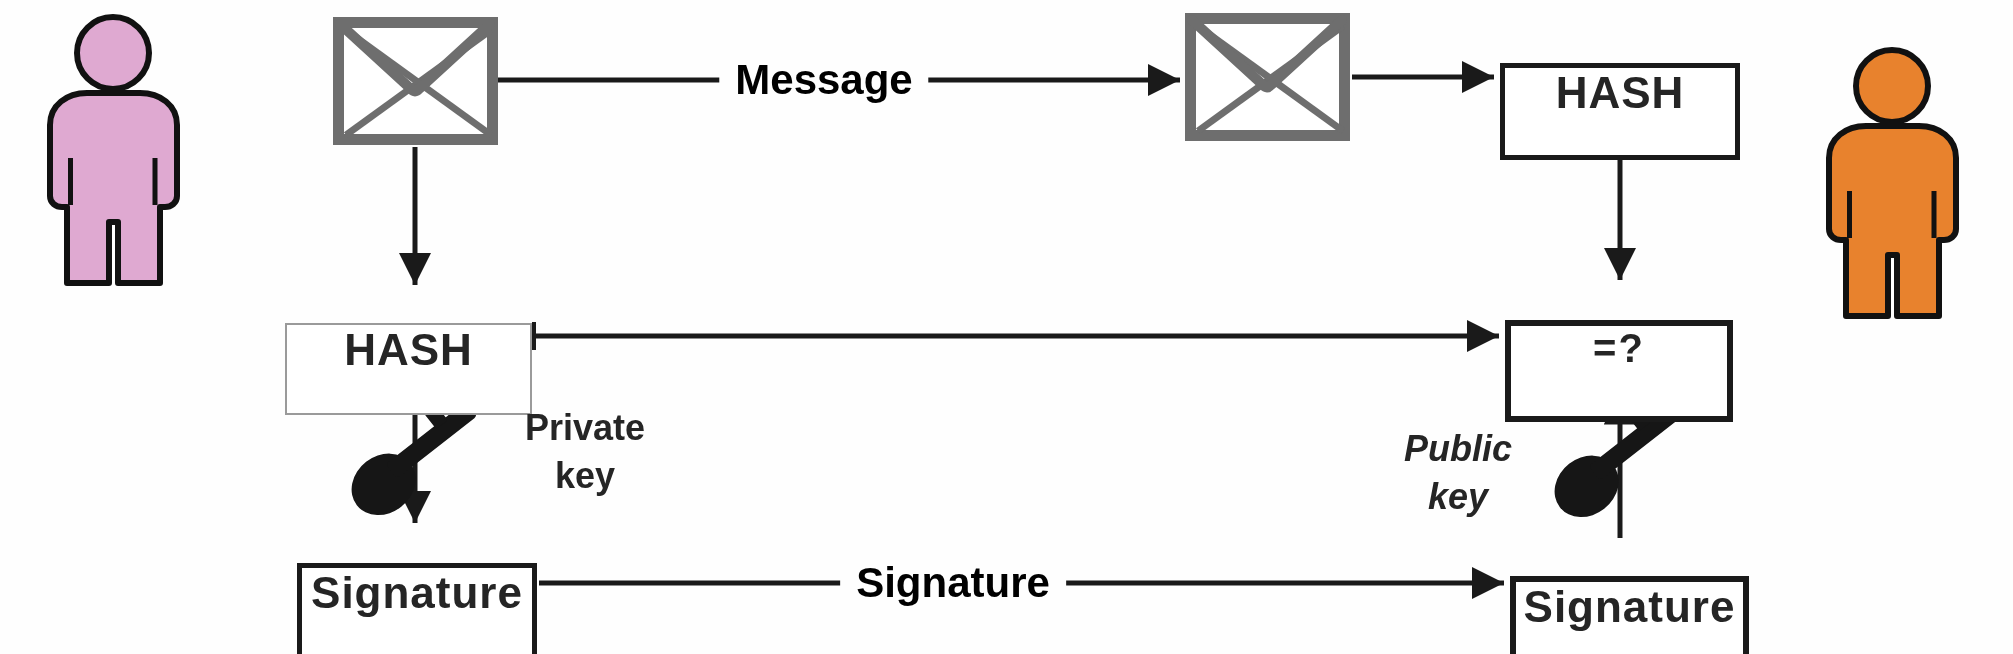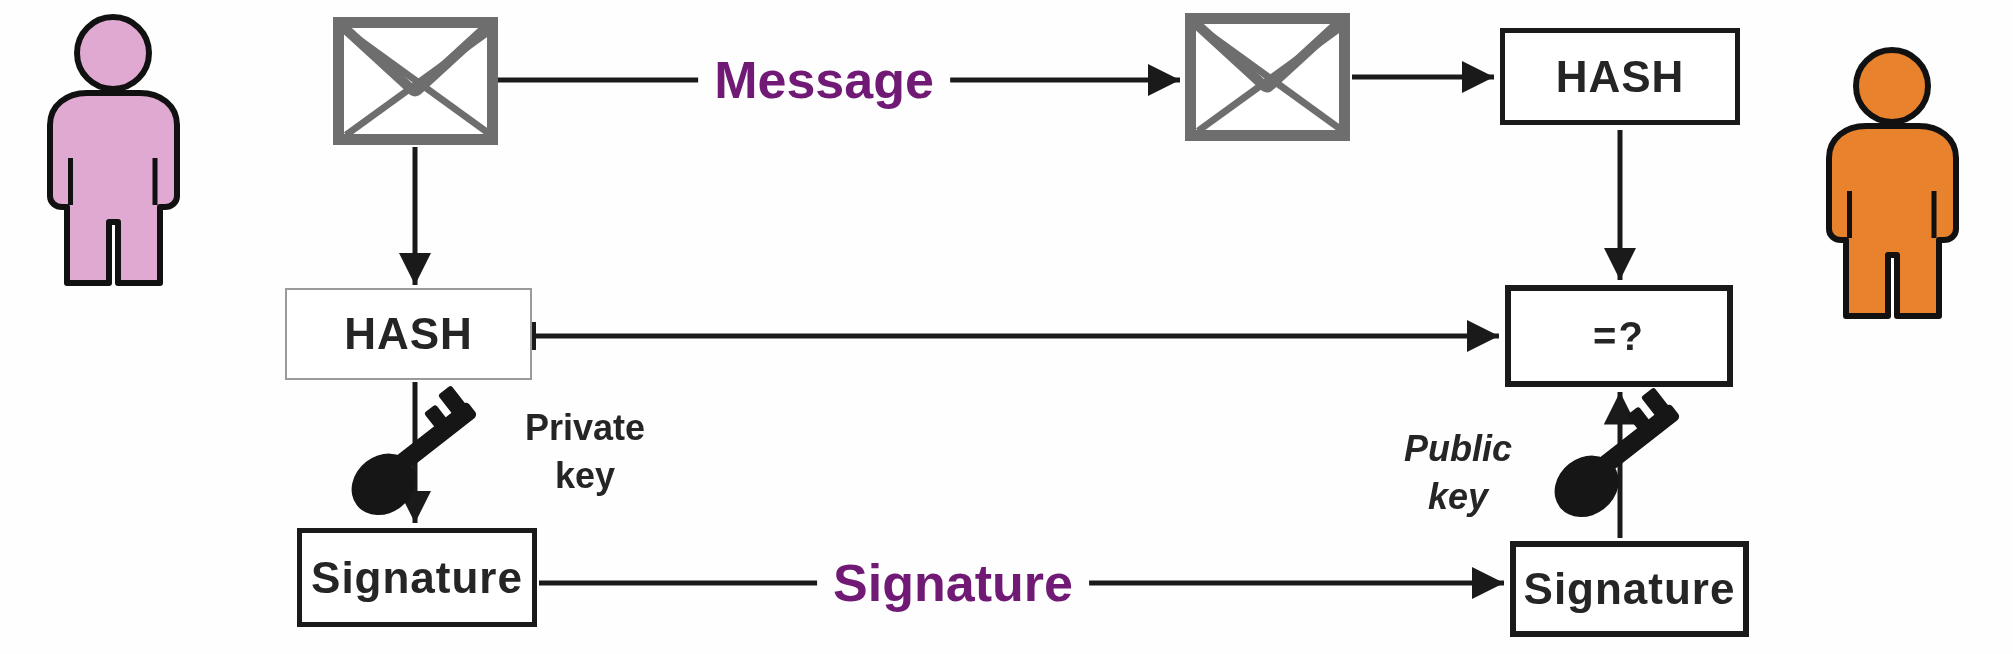--- a/index.html
+++ b/index.html
@@ -2,30 +2,30 @@
 <html><head>
 <meta charset="utf-8">
 <style>
   html,body{margin:0;padding:0;background:#ffffff;}
   .canvas{
     position:relative;width:2013px;height:654px;background:#fefefe;overflow:hidden;
     font-family:"Liberation Sans", sans-serif;color:#1d1d1d;
   }
   .layer{position:absolute;left:0;top:0;width:2013px;height:654px;}
   .box{
-    position:absolute;display:flex;align-items:center;justify-content:center;
+    position:absolute;display:flex;align-items:flex-start;justify-content:center;
     background:#ffffff;box-sizing:border-box;font-weight:700;font-size:44px;
-    color:#252525;letter-spacing:1px;
+    color:#252525;letter-spacing:1px;margin-top:35px;
   }
   .box-heavy{border:5px solid #1a1a1a;}
   .box-heavier{border:6px solid #1a1a1a;}
   .box-light{border:2px solid #9a9a9a;}
   .flow-label{
     position:absolute;transform:translate(-50%,-50%);background:#fefefe;
-    padding:0 16px;font-weight:700;font-size:52px;color:#701a75;white-space:nowrap;
+    padding:0 16px;font-weight:700;font-size:42px;color:#000000;white-space:nowrap;
   }
   .key-label{
     position:absolute;transform:translate(-50%,-50%);text-align:center;
     font-weight:700;font-size:36px;line-height:48px;color:#252525;white-space:pre-line;
   }
   .person-name{
     position:absolute;transform:translate(-50%,-50%);font-weight:400;font-size:44px;
     color:#7e352b;white-space:nowrap;
   }
   .compare-text{font-size:40px;letter-spacing:2px;}

